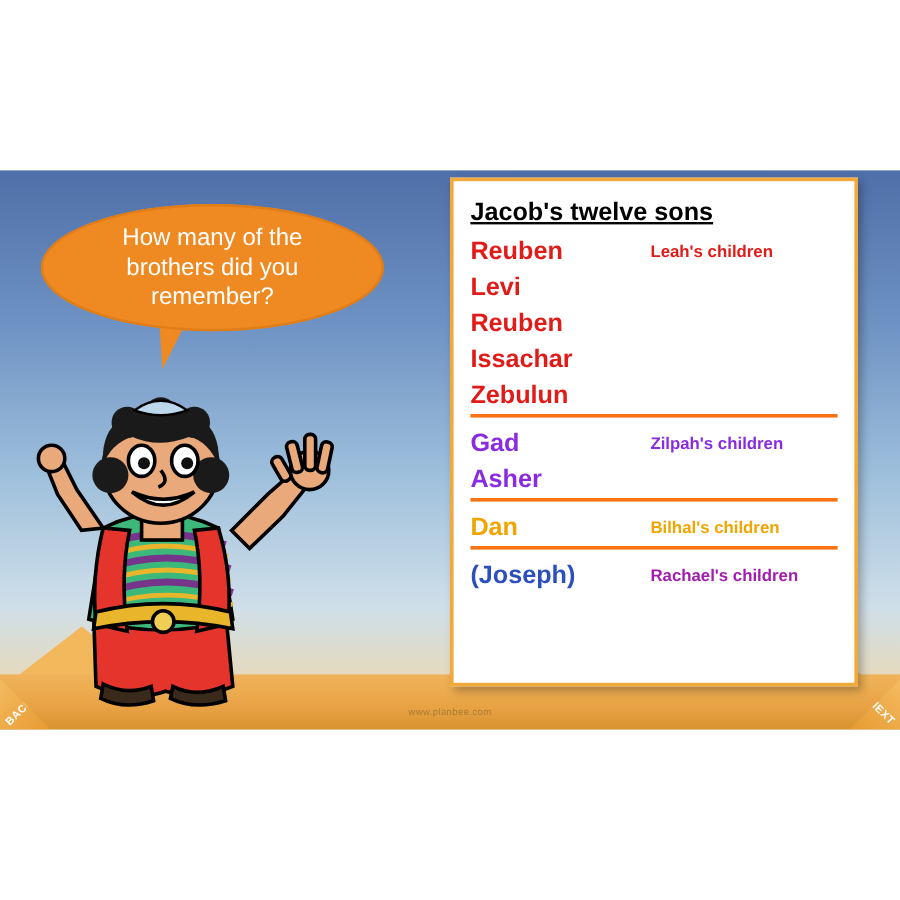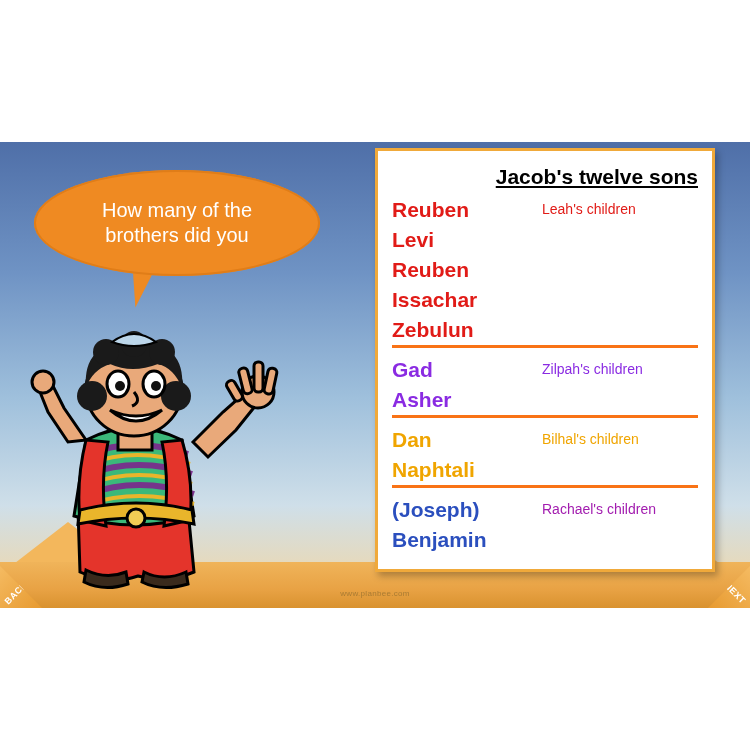--- a/index.html
+++ b/index.html
@@ -139,42 +139,42 @@
     height: 424px;
     background: #ffffff;
     border: 3px solid #f0a93a;
     box-shadow: 3px 4px 7px rgba(0,0,0,.28);
     box-sizing: border-box;
     padding: 10px 14px 8px 14px;
   }
   #card h1 {
     margin: 4px 0 6px 0;
     font-size: 21px;
-    text-align: right;
+    text-align: left;
     font-weight: bold;
     color: #000000;
     text-decoration: underline;
     font-family: "Liberation Sans", sans-serif;
   }
   .grp { position: relative; }
   .grp + .grp { border-top: 3px solid #f97316; padding-top: 7px; }
   .grp-row {
     display: flex;
     align-items: flex-start;
   }
   .names { width: 150px; }
   .name {
     font-size: 21px;
     font-weight: bold;
     line-height: 1.43;
     white-space: nowrap;
   }
   .grp-label {
     font-size: 14px;
-    font-weight: normal;
+    font-weight: bold;
     padding-top: 6px;
     white-space: nowrap;
   }
 
   
   #joseph { position: absolute; left: 8px; top: 150px; width: 300px; height: 300px; }
 </style>
 </head>
 <body>
 
@@ -186,20 +186,21 @@
     <div class="pyramid pyr-left-1"></div>
     <div class="pyramid pyr-right-2"></div>
     <div class="pyramid pyr-right-1"></div>
     <div class="ground"></div>
 
     <div id="bubble-tail"></div>
     <div id="bubble">
       <div class="txt">
         <div>How many of the</div>
         <div>brothers did you</div>
+        <div>remember?</div>
       </div>
     </div>
 
     <svg id="joseph" viewBox="0 0 300 300">
 
       <path d="M60 150 L40 120 L30 95 L42 88 L56 116 L78 148 Z" fill="#e9a97a" stroke="#000" stroke-width="3"></path>
       <circle cx="35" cy="90" r="11" fill="#e9a97a" stroke="#000" stroke-width="3"></circle>
 
       <path d="M185 150 L215 120 L240 98 L252 108 L228 138 L200 165 Z" fill="#e9a97a" stroke="#000" stroke-width="3"></path>
       <g fill="#e9a97a" stroke="#000" stroke-width="3">
@@ -278,31 +279,29 @@
             <div class="name" style="color:#8a2be2">Asher</div>
           </div>
           <div class="grp-label" style="color:#8a2be2">Zilpah's children</div>
         </div>
       </div>
 
       <div class="grp">
         <div class="grp-row">
           <div class="names">
             <div class="name" style="color:#f0a500">Dan</div>
-            <div class="name" style="color:#f0a500">Naphtali</div>
           </div>
           <div class="grp-label" style="color:#f0a500">Bilhal's children</div>
         </div>
       </div>
 
       <div class="grp">
         <div class="grp-row">
           <div class="names">
             <div class="name" style="color:#2b4fbe">(Joseph)</div>
-            <div class="name" style="color:#2b4fbe">Benjamin</div>
           </div>
           <div class="grp-label" style="color:#a21caf">Rachael's children</div>
         </div>
       </div>
     </div>
 
     <div class="nav-btn nav-back">
       <span>BACK</span>
     </div>
     <div class="nav-btn nav-next">

